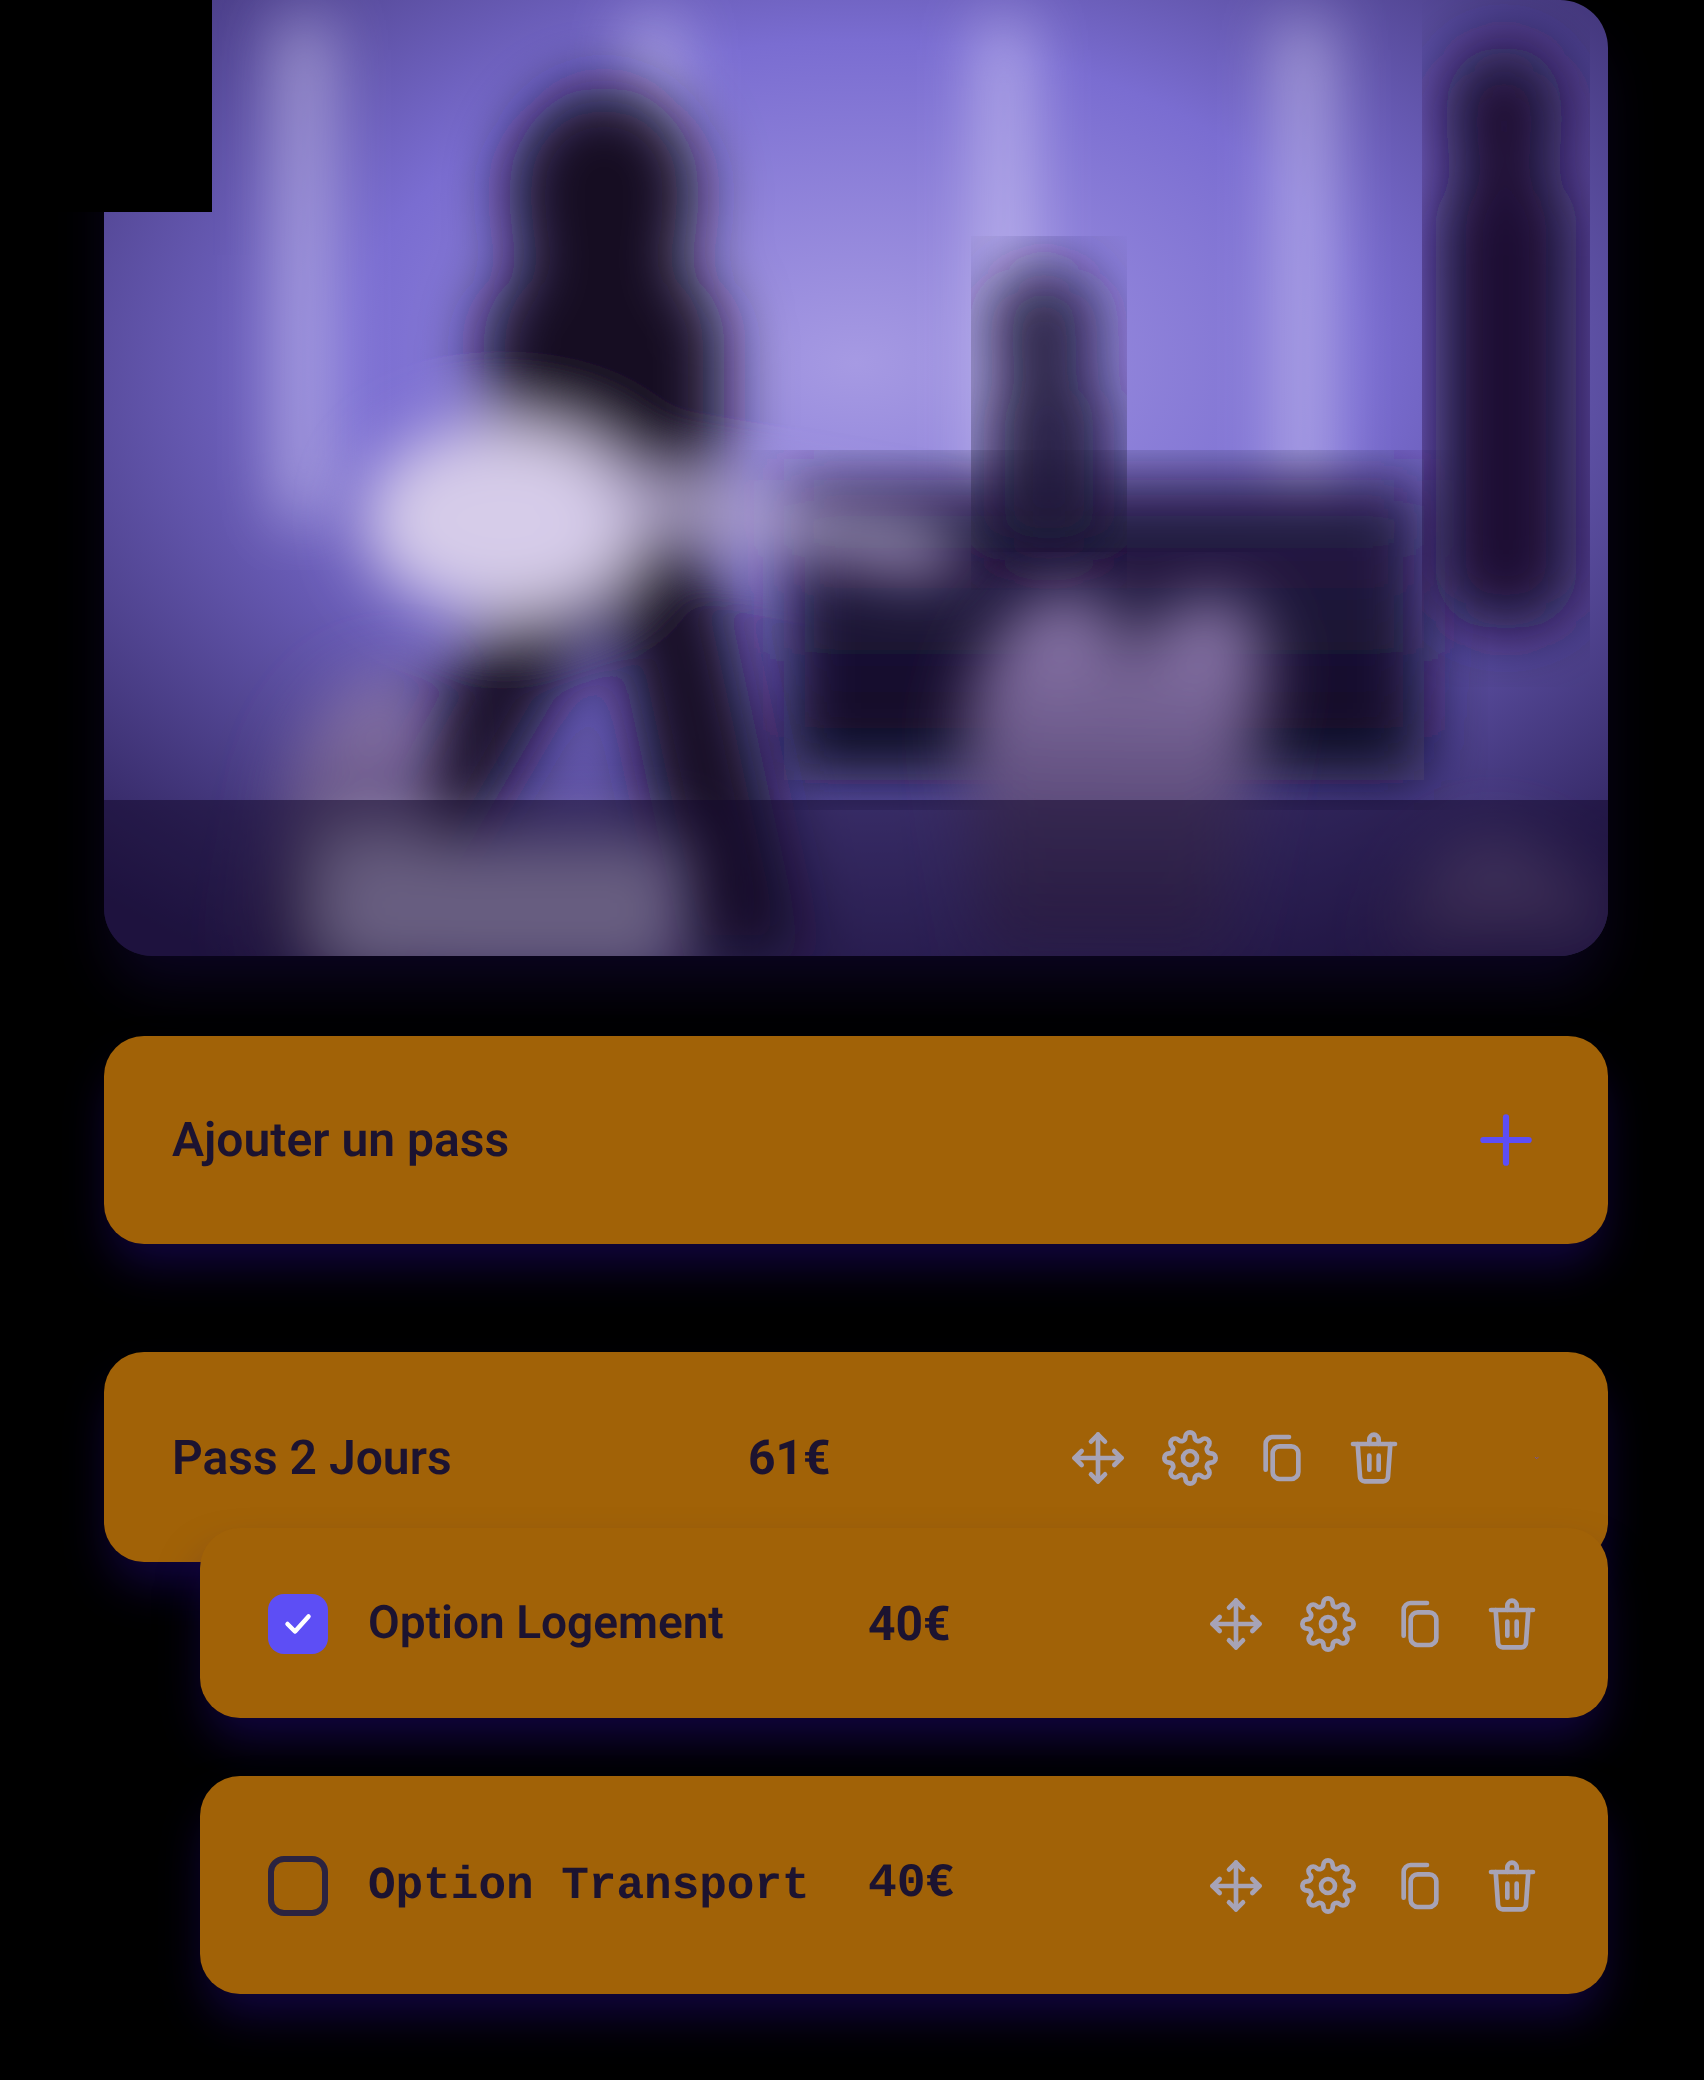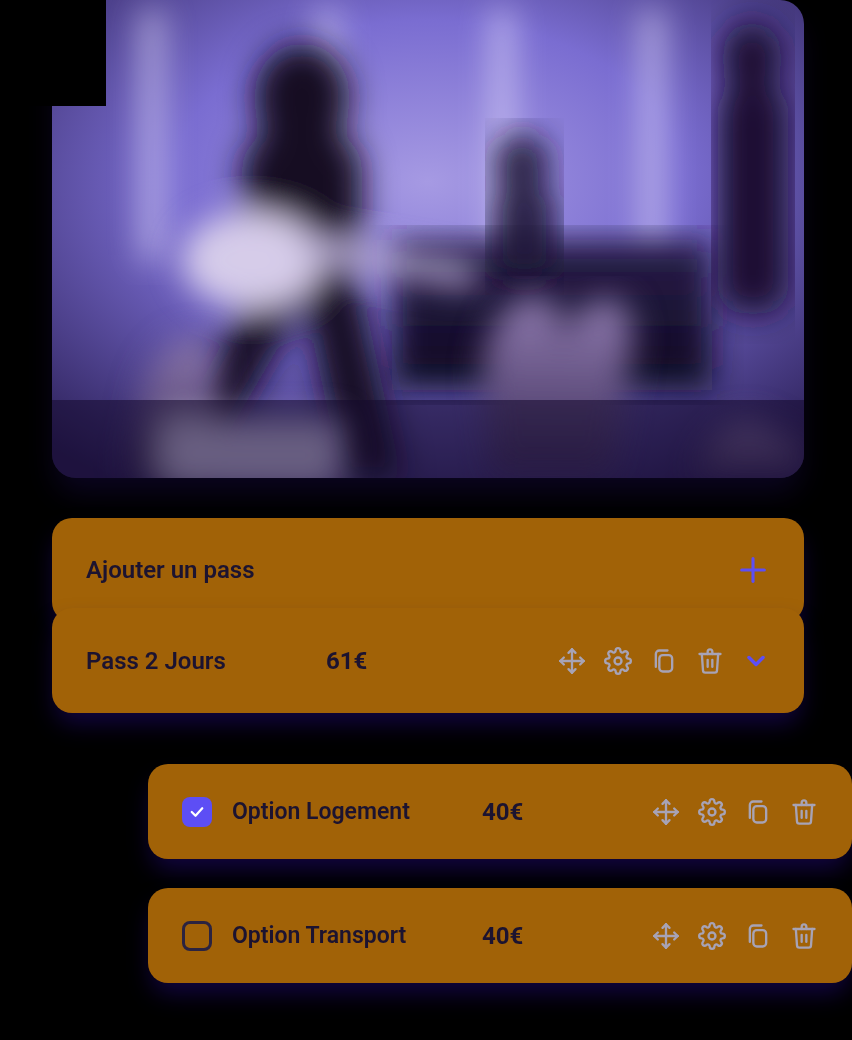--- a/index.html
+++ b/index.html
@@ -38,21 +38,20 @@
     background: #a16207;
     border-radius: 20px;
     box-shadow: 0 14px 24px -4px rgba(32, 10, 120, .55);
     display: flex;
     align-items: center;
     padding: 0 34px;
   }
   .card.sub {
     left: 100px;
     width: 704px;
-    margin-left: 48px;
   }
   .card .title {
     font-size: 24px;
     font-weight: 600;
     color: #1c1330;
     flex: 0 0 auto;
   }
   .card .price {
     font-size: 24px;
     font-weight: 700;
@@ -87,35 +86,36 @@
   }
   .plus-btn {
     width: 34px;
     height: 34px;
     stroke: #5d4ef5;
     cursor: pointer;
   }
 
   
   .pass-card {
-    top: 608px;
+    top: 676px;
     height: 105px;
+    gap: 48px;
   }
   .pass-card .title { width: 240px; }
   .chevron {
     width: 28px;
     height: 28px;
     stroke: #5d4ef5;
     cursor: pointer;
     margin-left: 18px;
   }
 
   
   .opt-card-1 { top: 764px; height: 95px; }
-  .opt-card-2 { top: 888px; height: 95px; }
+  .opt-card-2 { top: 888px; height: 109px; font-family: Liberation Mono, monospace; }
 
   .opt-check {
     width: 30px;
     height: 30px;
     border-radius: 8px;
     margin-right: 20px;
     flex: 0 0 auto;
     display: flex;
     align-items: center;
     justify-content: center;

